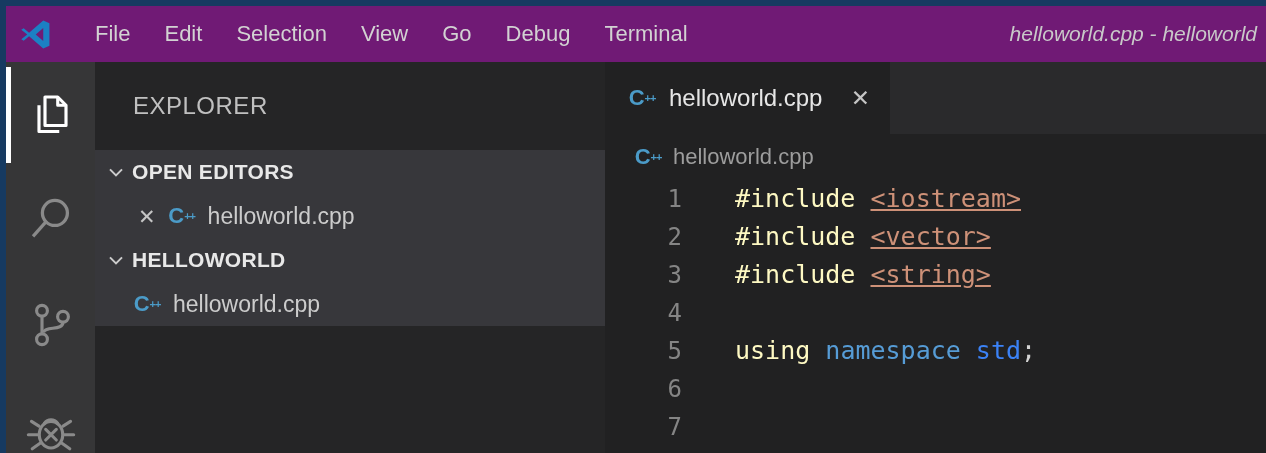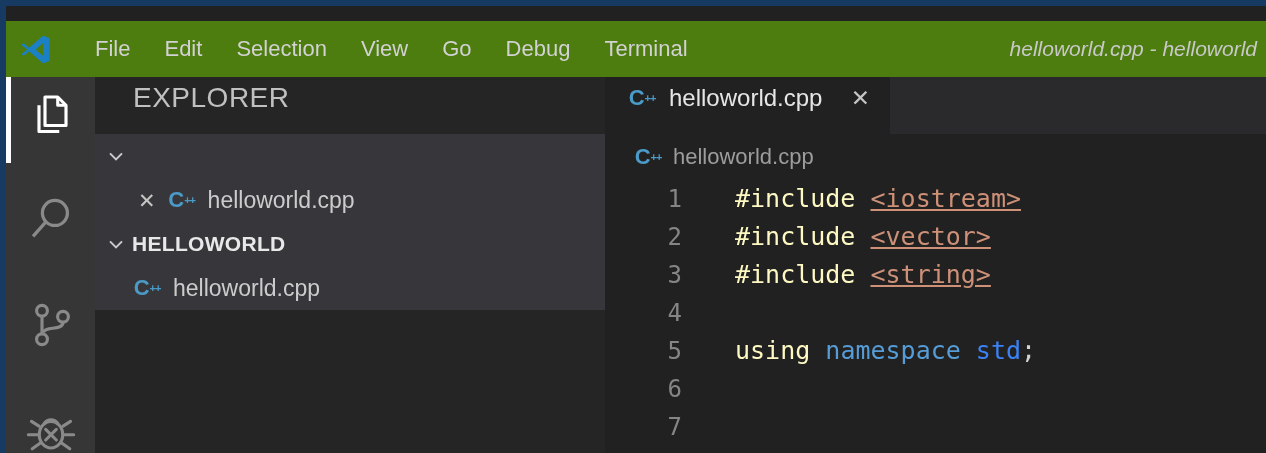--- a/index.html
+++ b/index.html
@@ -11,22 +11,22 @@
     -webkit-font-smoothing:antialiased;
     cursor:default; user-select:none;
   }
 
   
   .border-top  { position:absolute; left:0; top:0; width:1266px; height:6px;  background:#163a61; z-index:10; }
   .border-left { position:absolute; left:0; top:0; width:6px;   height:453px; background:#163a61; z-index:10; }
 
   
   .titlebar {
-    position:absolute; left:6px; top:21px; right:0; height:56px;
-    background:#4d7c0f; display:flex; align-items:center; z-index:5;
+    position:absolute; left:6px; top:6px; right:0; height:56px;
+    background:#701a75; display:flex; align-items:center; z-index:5;
   }
   .logo { margin-left:13px; flex:none; }
   .menubar { display:flex; height:100%; margin-left:26px; }
   .menu-item {
     padding:0 17px; display:flex; align-items:center;
     font-size:22px; color:#d2d2d2; background:transparent; border:none;
     font-family:inherit;
   }
   .window-title {
     margin-left:auto; padding-right:9px;
@@ -43,22 +43,22 @@
     height:105px; width:100%; display:flex; align-items:center; justify-content:center;
     background:transparent; border:none;
   }
 
   
   .sidebar {
     position:absolute; left:95px; top:62px; width:510px; bottom:0;
     background:#252526;
   }
   .sidebar-title {
-    height:72px; display:flex; align-items:center; padding-left:38px;
-    font-size:28px; color:#c0c0c0; letter-spacing:0.5px;
+    height:88px; display:flex; align-items:center; padding-left:38px;
+    font-size:24px; color:#c0c0c0; letter-spacing:0.5px;
   }
   .tree { background:#37373b; }
   .tree-row { height:44px; display:flex; align-items:center; color:#cccccc; }
   .section-row { padding-left:9px; gap:4px; font-weight:bold; font-size:21px; color:#e8e8e8; letter-spacing:0.3px; background:transparent; border:none; width:100%; font-family:inherit; }
   .openeditor-row { padding-left:43px; gap:11px; font-size:23px; }
   .treeitem-row   { padding-left:37px; gap:11px; font-size:23px; }
 
   .close-glyph { color:#c5c5c5; font-size:21px; line-height:1; background:transparent; border:none; font-family:inherit; }
 
   
@@ -161,20 +161,21 @@
 
 <aside class="sidebar">
   <div class="sidebar-title">EXPLORER</div>
 
   <div class="tree">
 
     <button class="tree-row section-row">
       <svg width="24" height="24" viewBox="0 0 18 18" fill="none" stroke="#cccccc" stroke-width="1.5">
         <polyline points="4.5,7 9,11.5 13.5,7"></polyline>
       </svg>
+      <span>OPEN EDITORS</span>
     </button>
 
     <div class="tree-row openeditor-row">
       <button class="close-glyph">✕</button>
       <span class="cpp-icon">
           <span class="cpp-c">C</span>
           <span class="cpp-pp">++</span>
         </span>
       <span>helloworld.cpp</span>
     </div>

